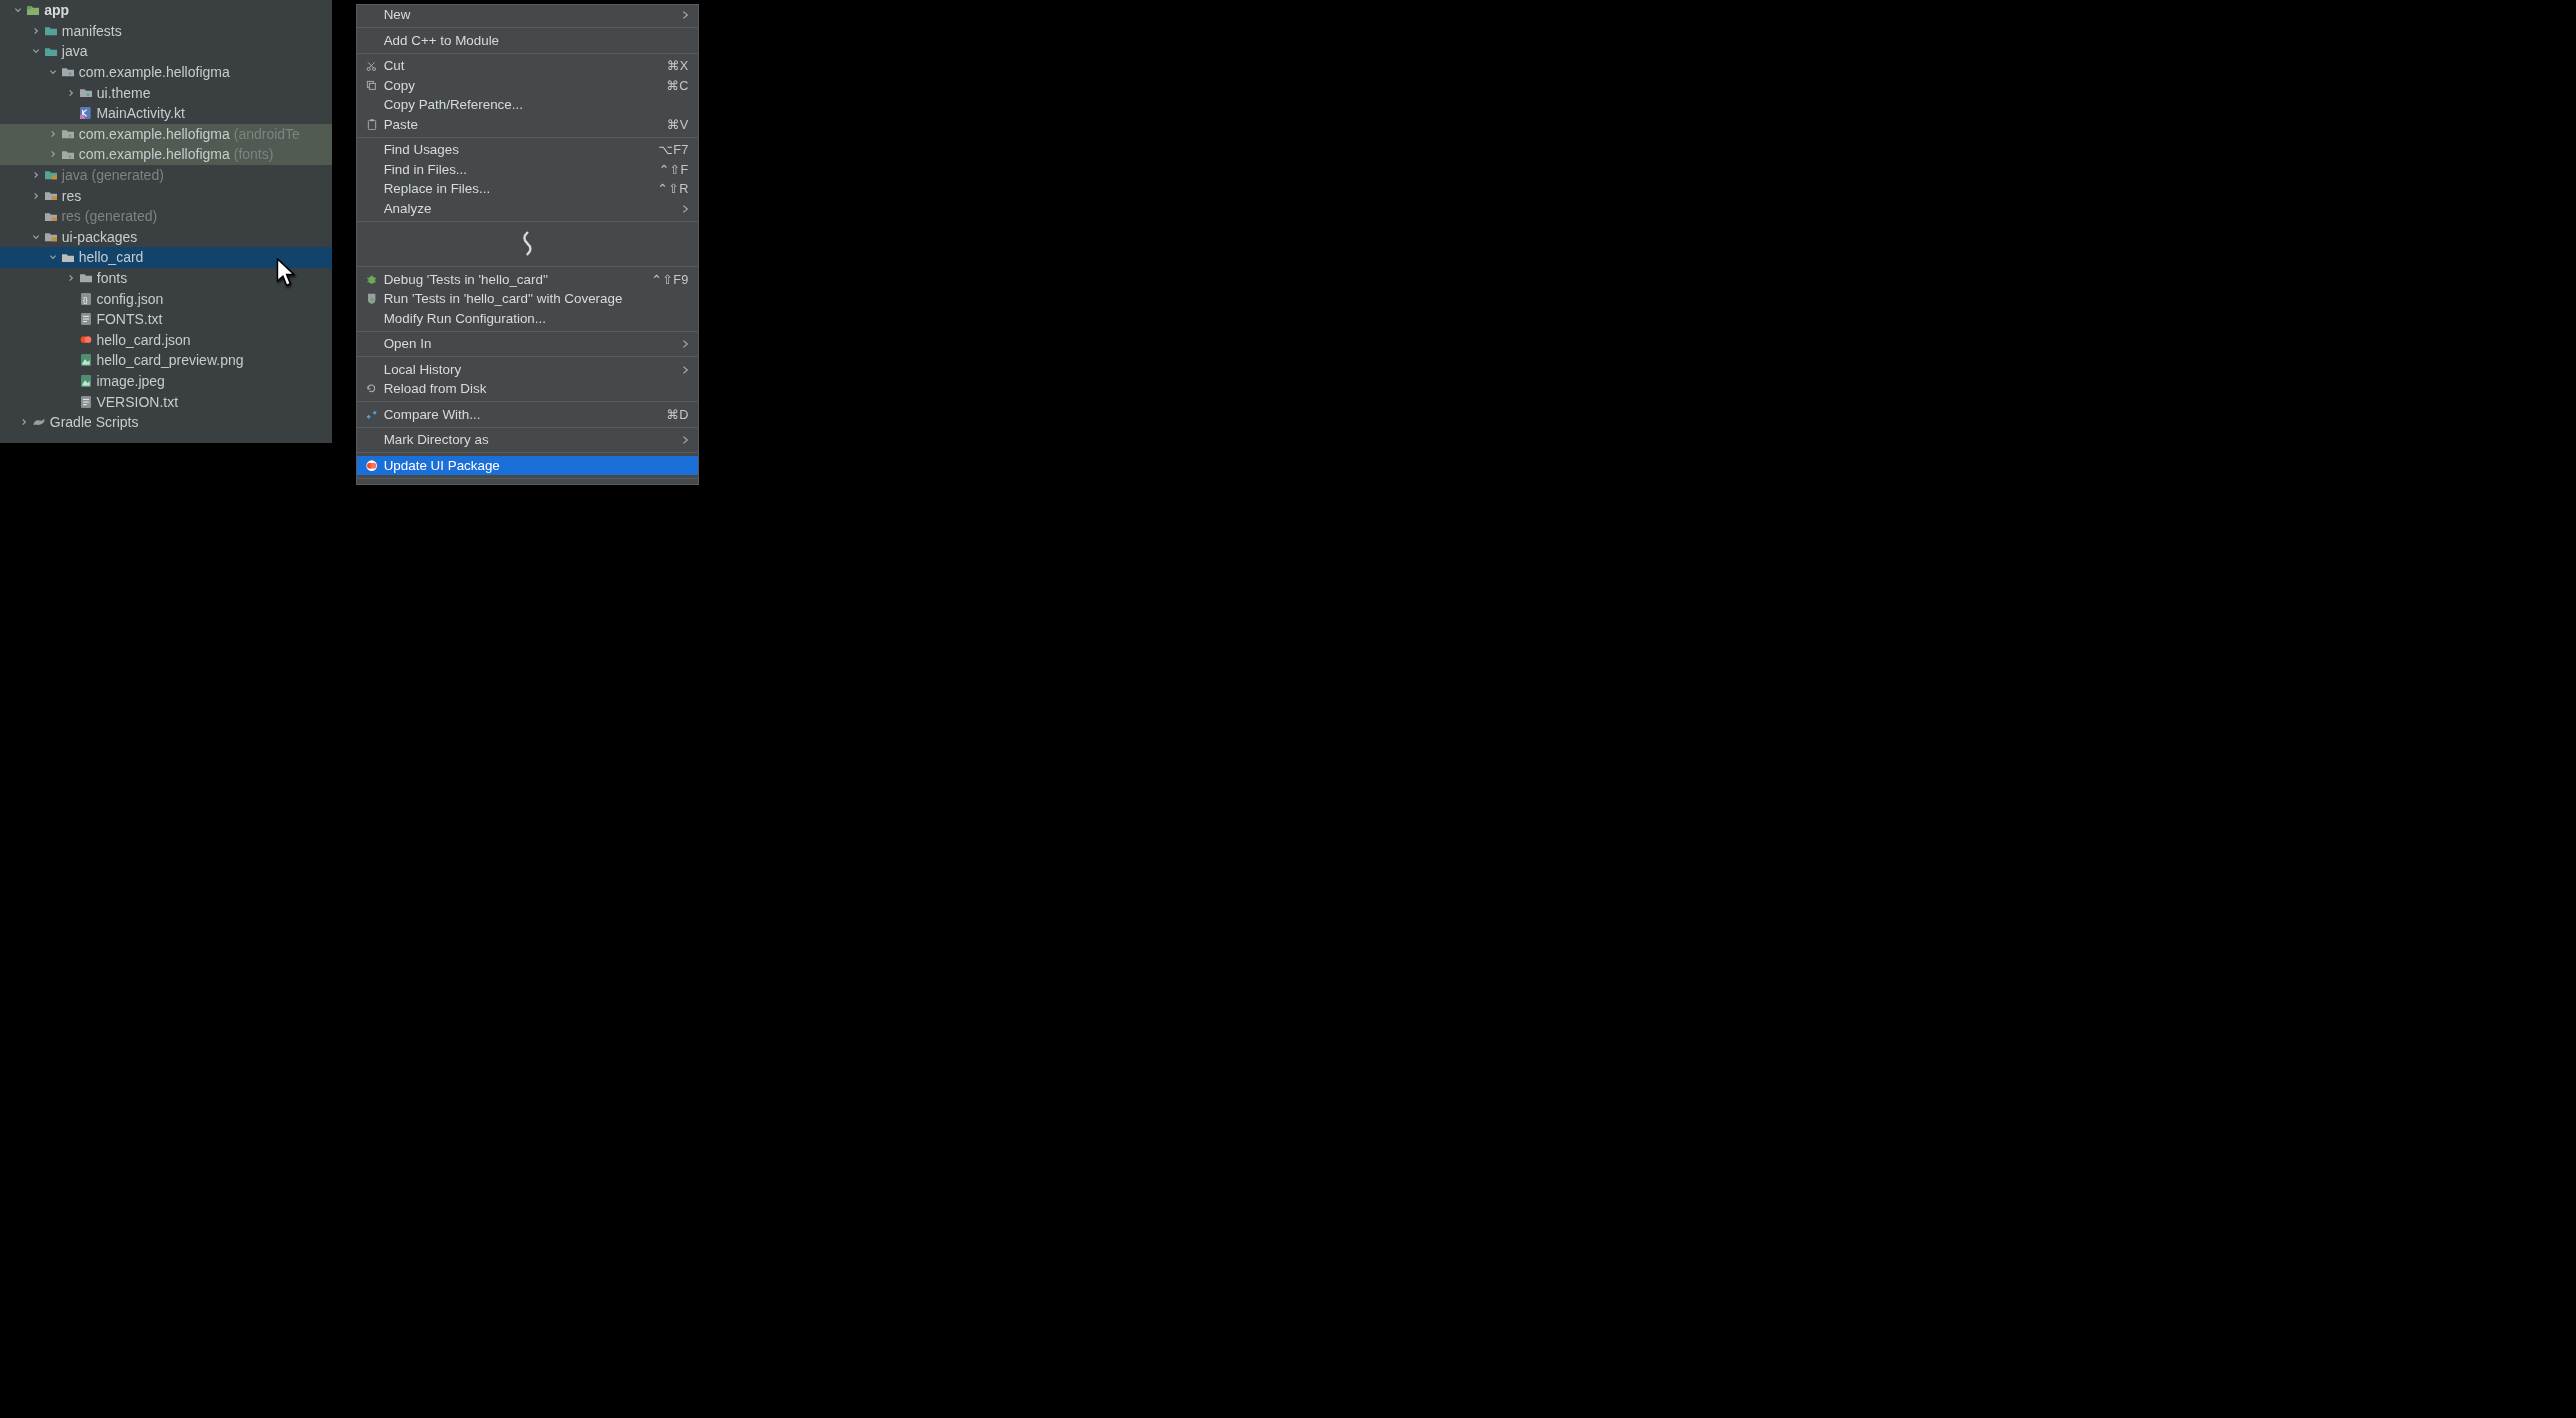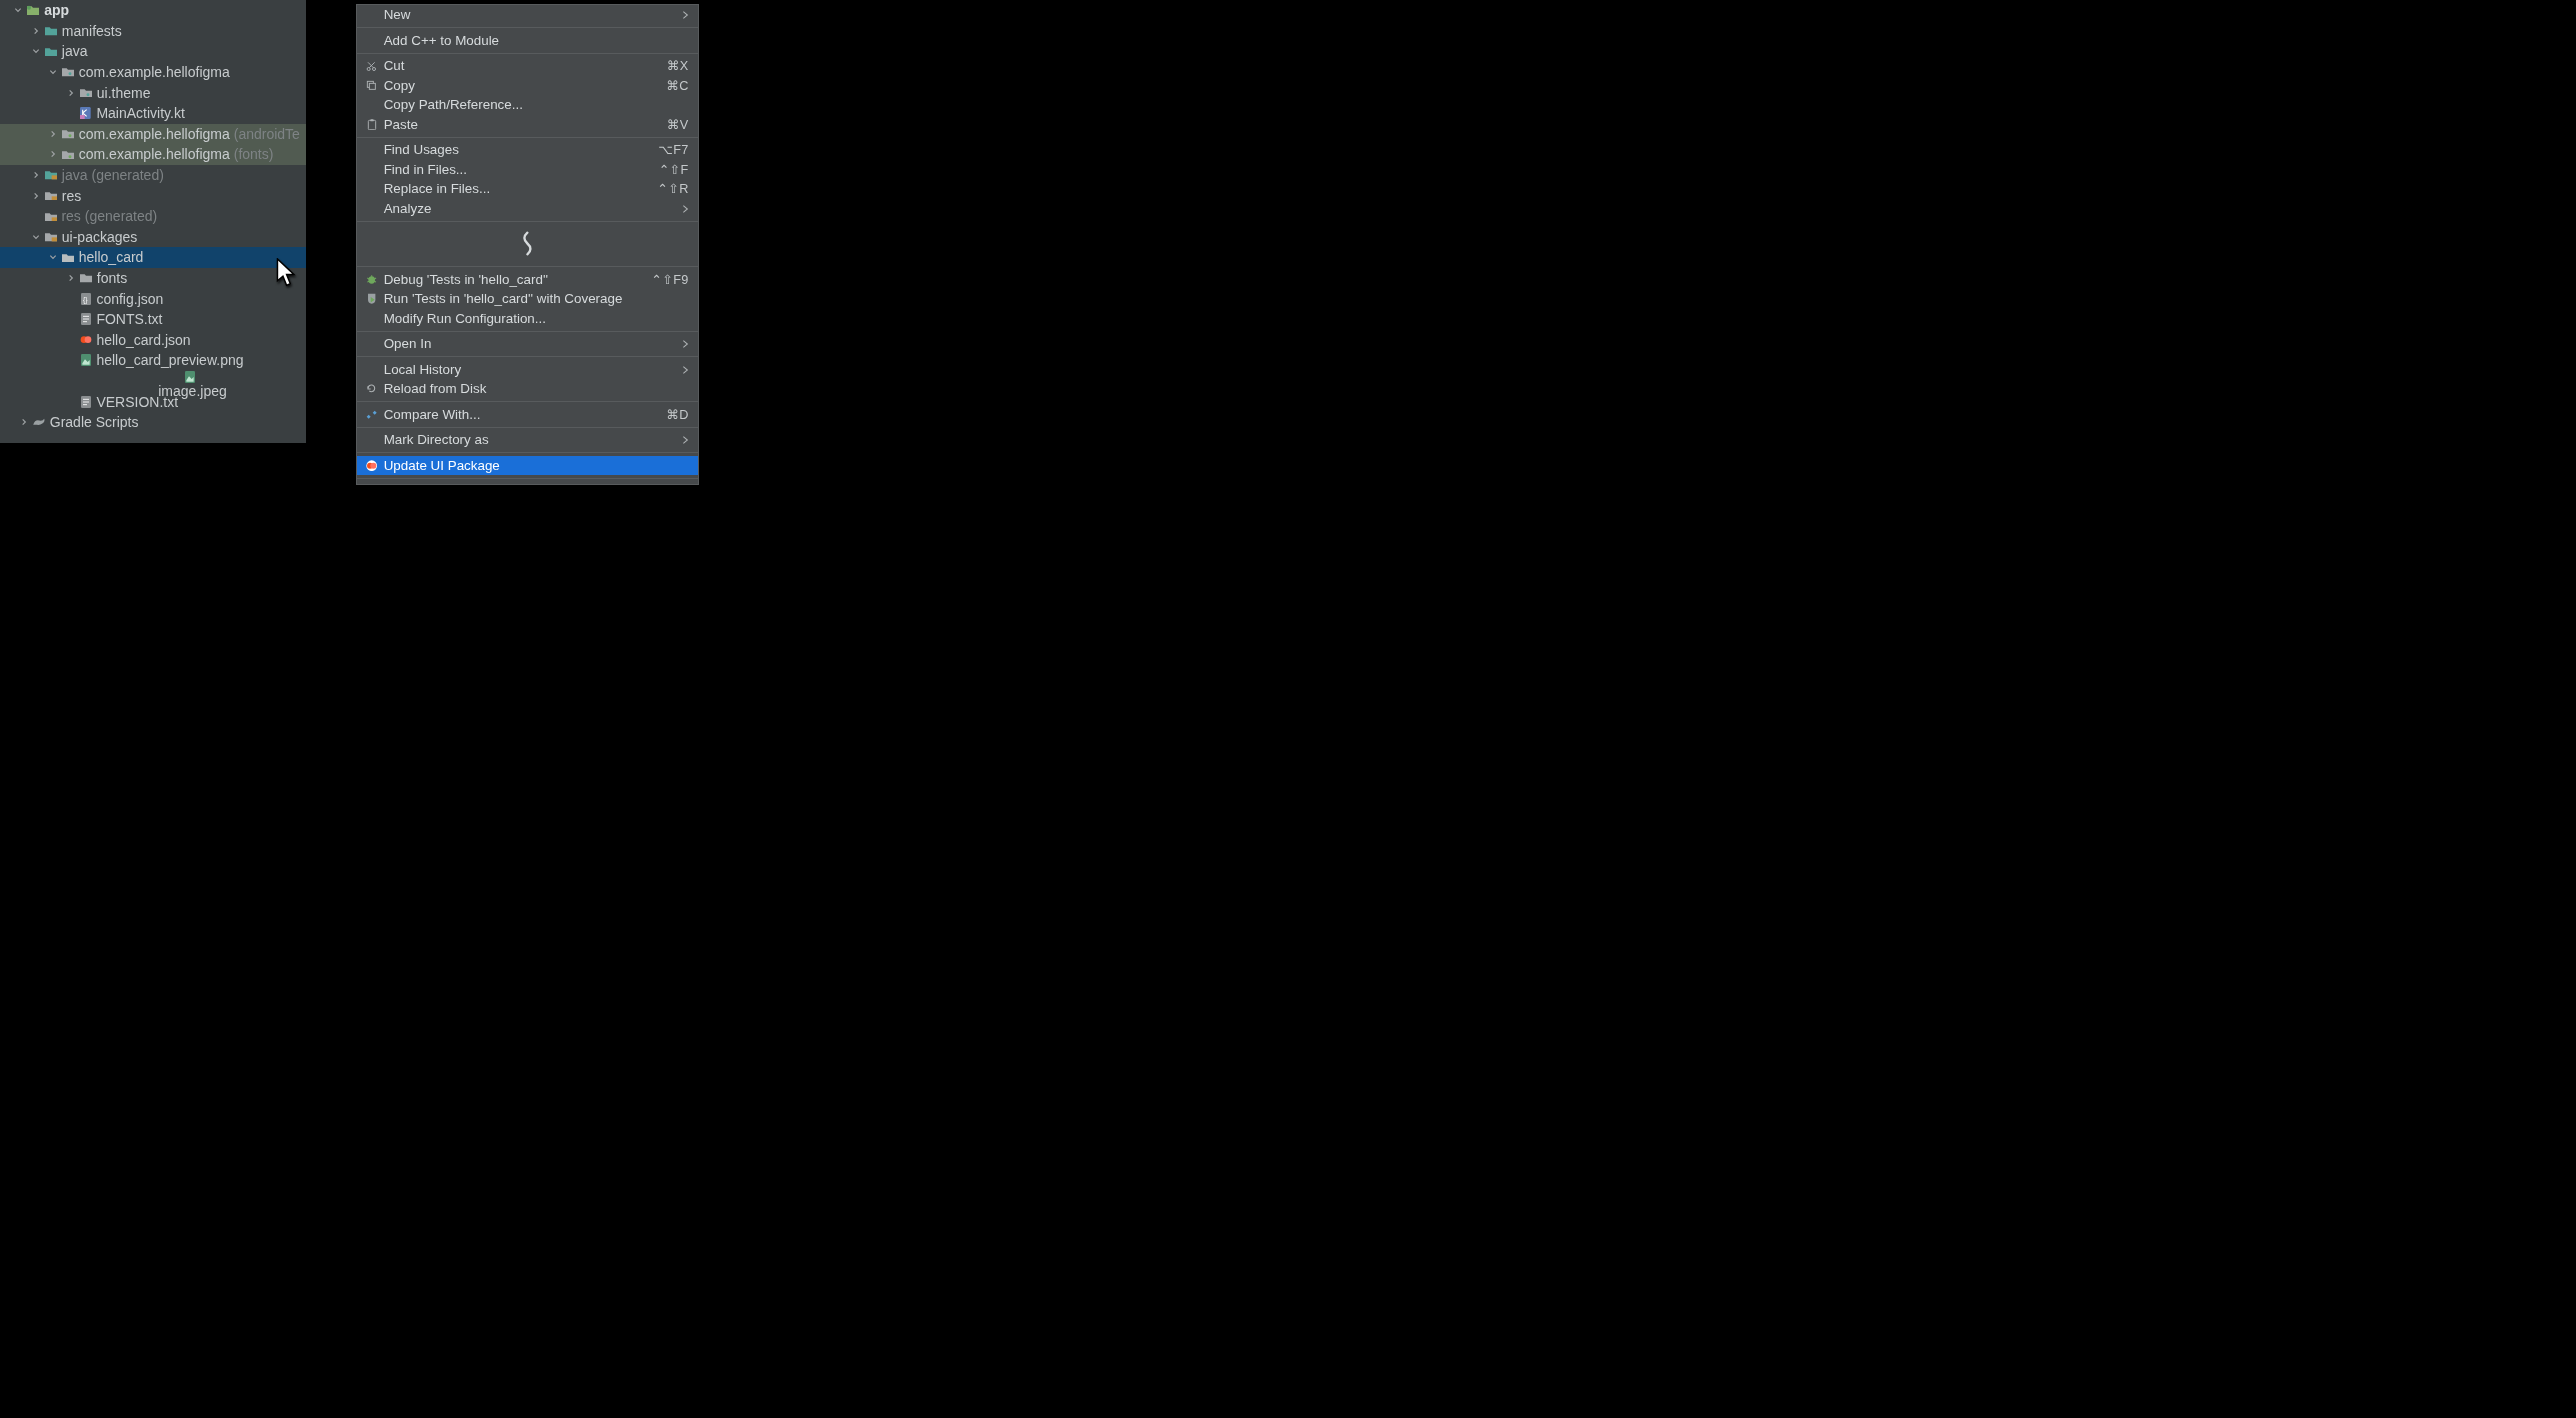--- a/index.html
+++ b/index.html
@@ -9,21 +9,21 @@
     height: 1418px;
     background: #000;
     font-family: -apple-system, "Segoe UI", "Helvetica Neue", Arial, sans-serif;
     overflow: hidden;
     -webkit-font-smoothing: antialiased;
   }
   .panel {
     position: absolute;
     left: 0;
     top: 0;
-    width: 306px;
+    width: 332px;
     height: 443px;
     background: #3a3f41;
     color: #c8ccce;
     font-size: 14px;
     line-height: 1;
   }
   .row {
     height: 20.6px;
     display: flex;
     align-items: center;
@@ -340,21 +340,21 @@
   <div class="row" style="padding-left:79px;">
     <span class="ic">
         <svg width="10" height="12" viewBox="0 0 15 18">
           <rect width="15" height="18" rx="2" fill="#4f8f6f"></rect>
           <path d="M2 14 L6 8 L10 12 L13 9 L13 16 L2 16Z" fill="#bfe6d0"></path>
         </svg>
       </span>
     <span>hello_card_preview.png</span>
   </div>
 
-  <div class="row" style="padding-left:79px;flex-direction:column;">
+  <div class="row" style="padding-left:79px;">
     <span class="ic">
         <svg width="10" height="12" viewBox="0 0 15 18">
           <rect width="15" height="18" rx="2" fill="#4f8f6f"></rect>
           <path d="M2 14 L6 8 L10 12 L13 9 L13 16 L2 16Z" fill="#bfe6d0"></path>
         </svg>
       </span>
     <span>image.jpeg</span>
   </div>
 
   <div class="row" style="padding-left:79px;">

